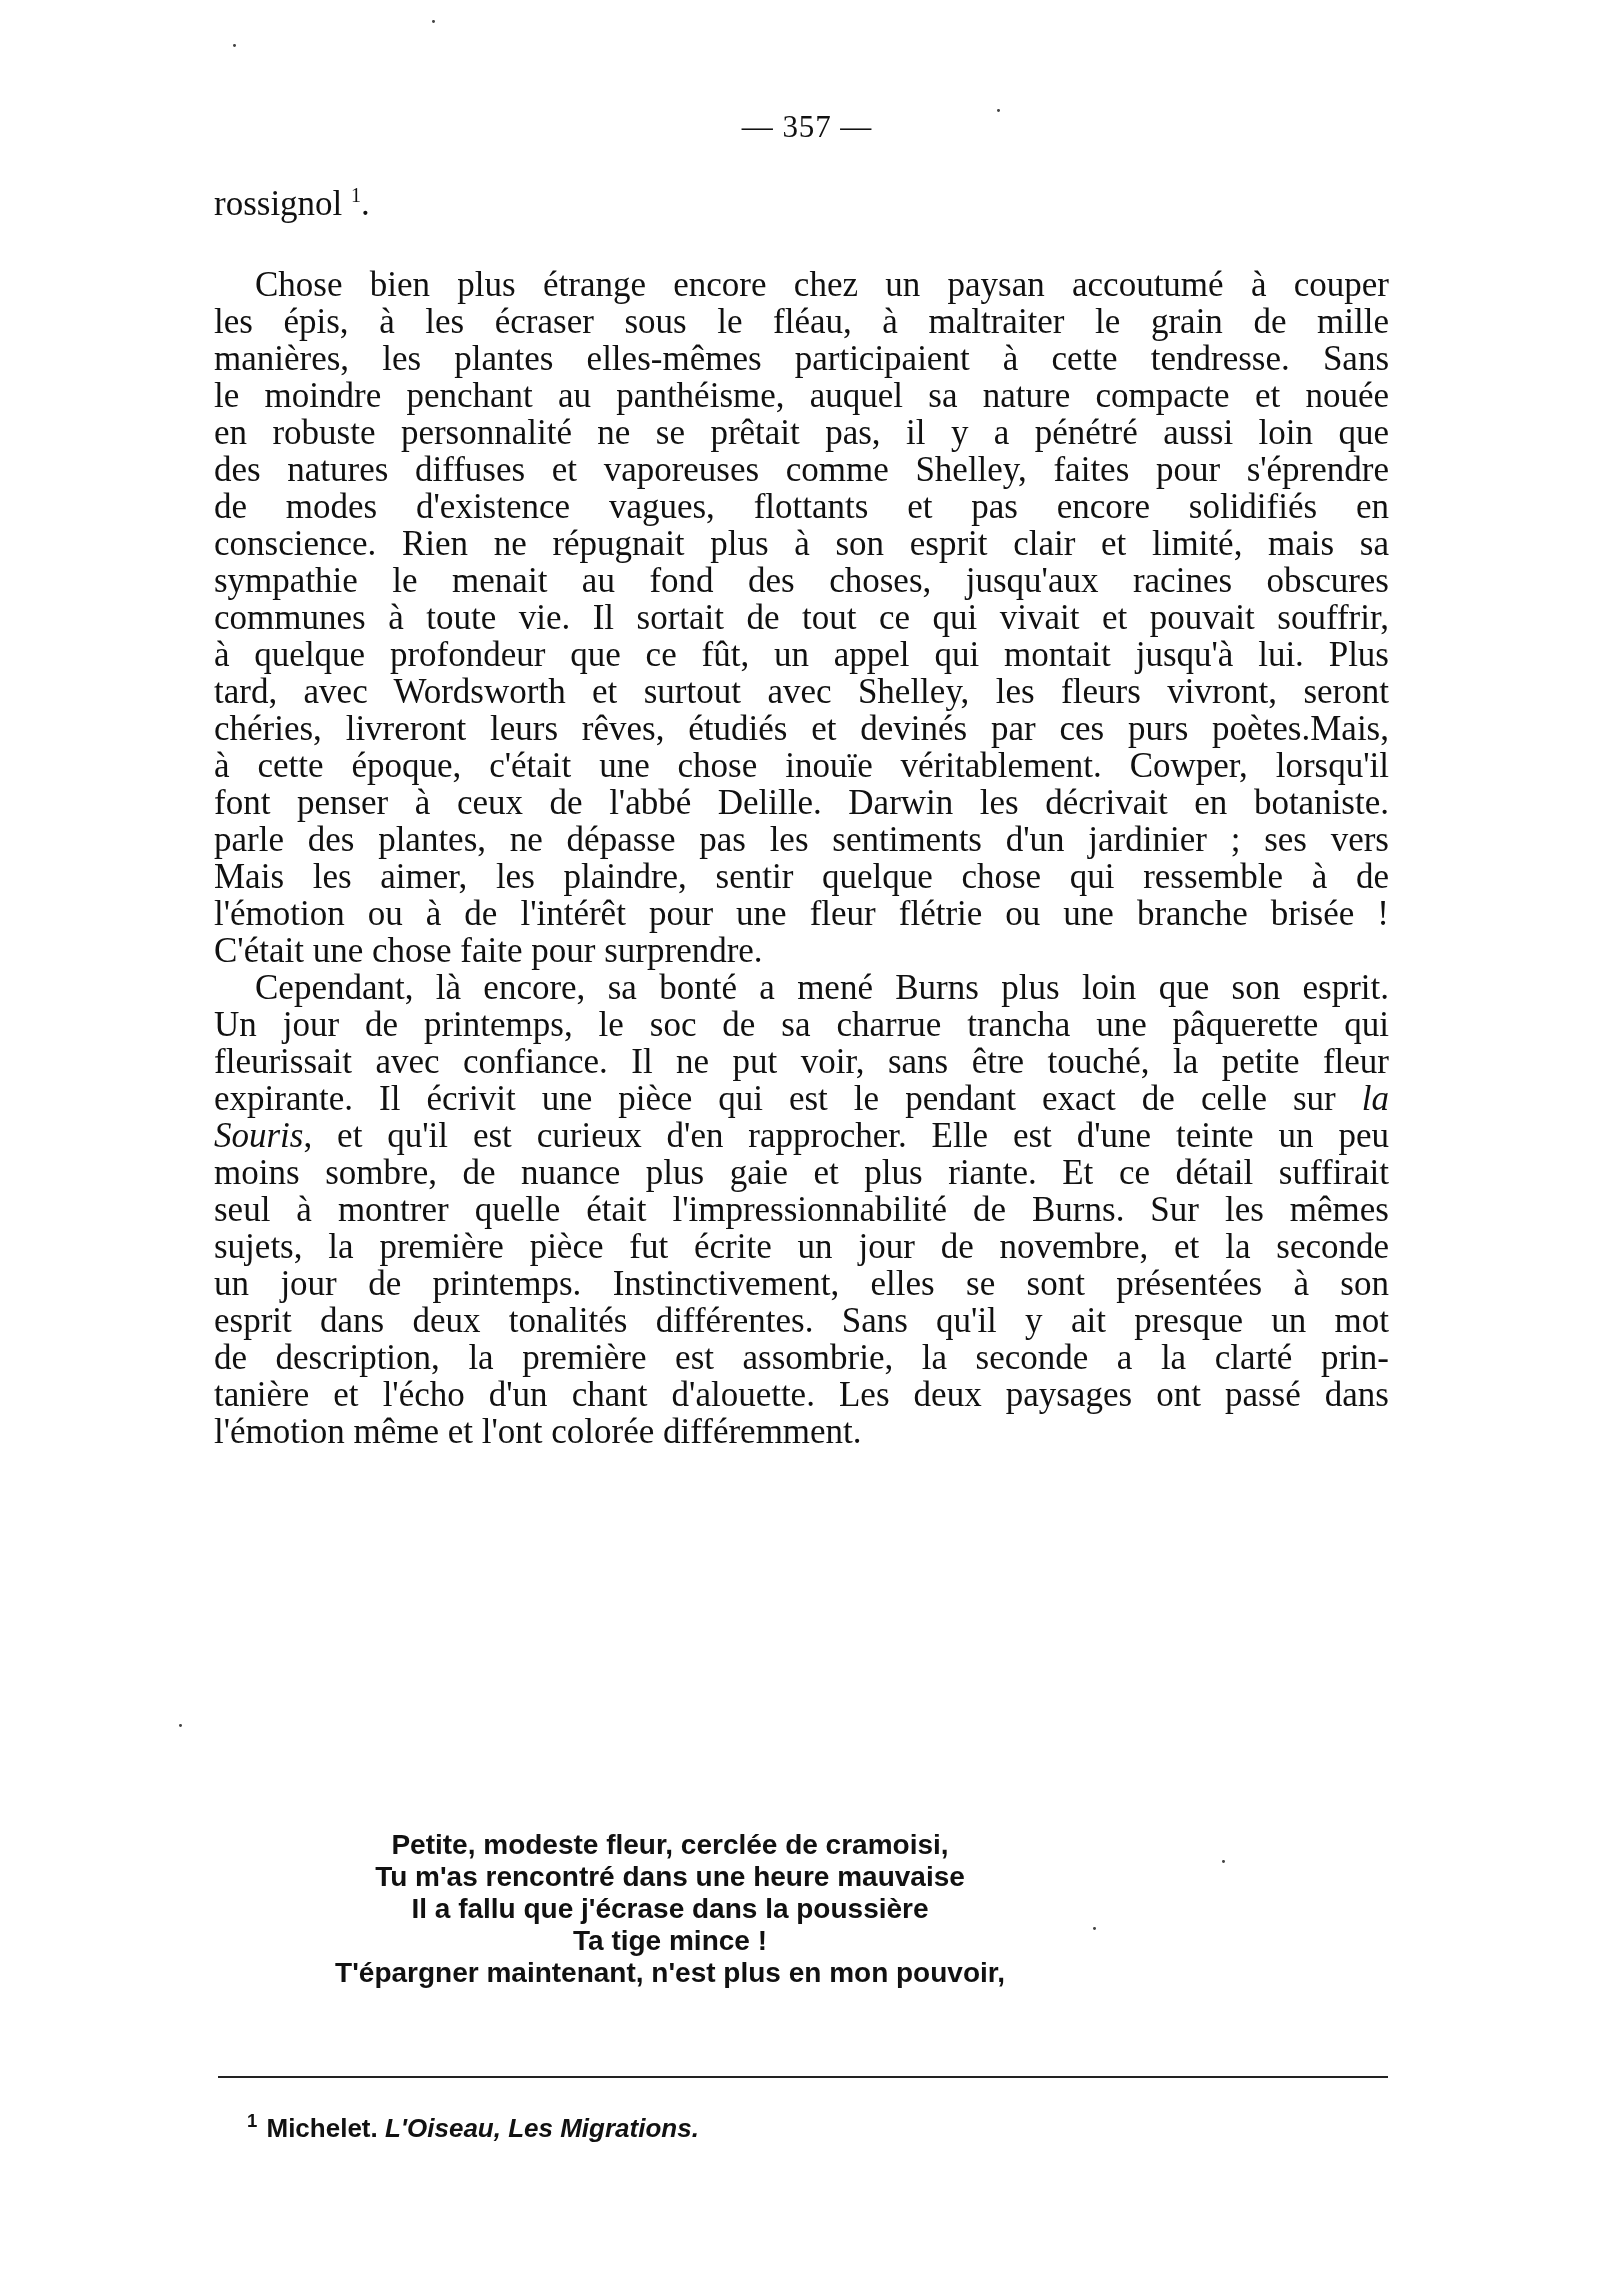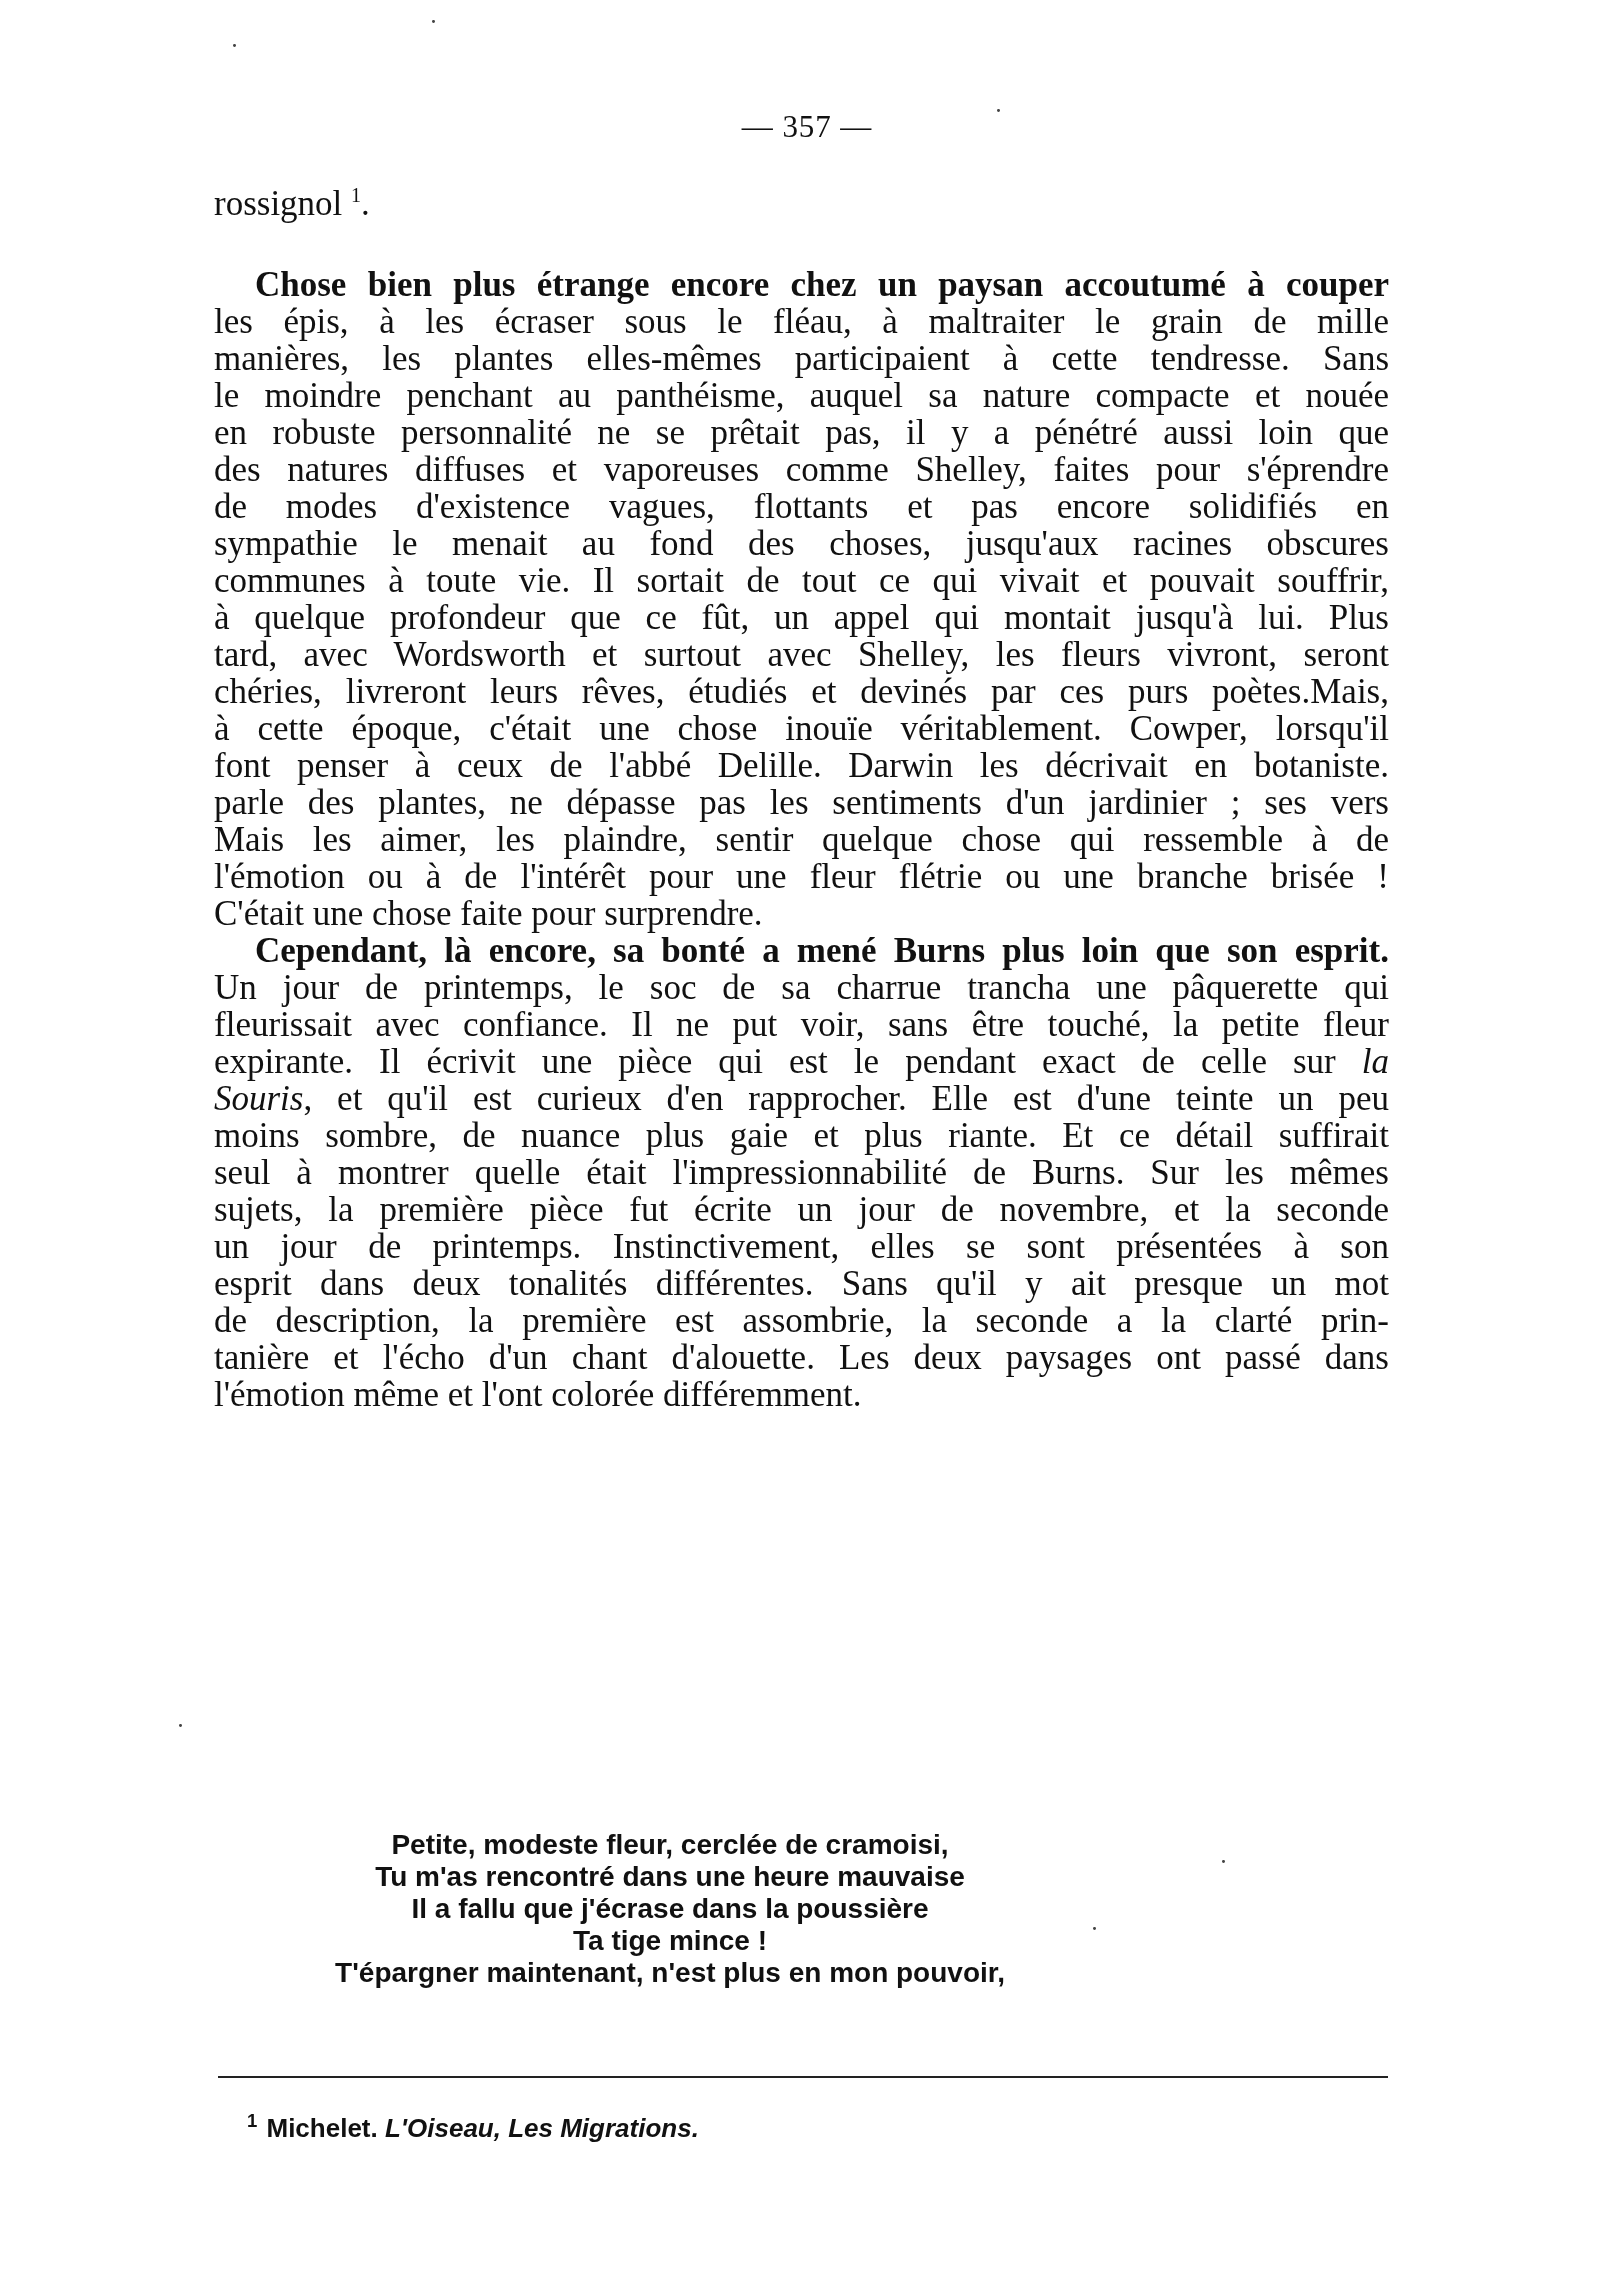--- a/index.html
+++ b/index.html
@@ -13,21 +13,21 @@
       text-align: center; font-size: 31px; letter-spacing: 0.9px;
     }
     .body-text {
       position: absolute; left: 214px; top: 185px; width: 1175px;
       font-size: 35px; line-height: 37px; text-align: justify;
       font-stretch: condensed;
     }
     .body-text p { margin: 0; text-align: justify; text-align-last: left; }
     .line { display: block; text-align: justify; text-align-last: justify; white-space: nowrap; }
     .line.last { text-align-last: left; }
-    .indent { padding-left: 41px; font-weight: bold; }
+    .indent { padding-left: 41px; }
     .gap { height: 44px; }
     .sup { font-size: 20px; vertical-align: super; line-height: 0; }
     .it { font-style: italic; }
     .verse {
       position: absolute; left: 0; width: 1340px; top: 1829px;
       text-align: center; font-size: 28px; line-height: 32px; font-weight: bold;
       font-family: "Liberation Sans Narrow", "Liberation Sans", "DejaVu Sans", sans-serif;
     }
     .verse-line { display: block; }
     .rule {
@@ -54,20 +54,21 @@
   <div class="gap"></div>
 
   <p id="p2">
       <span class="line indent">Chose bien plus étrange encore chez un paysan accoutumé à couper</span>
       <span class="line">les épis, à les écraser sous le fléau, à maltraiter le grain de mille</span>
       <span class="line">manières, les plantes elles-mêmes participaient à cette tendresse. Sans</span>
       <span class="line">le moindre penchant au panthéisme, auquel sa nature compacte et nouée</span>
       <span class="line">en robuste personnalité ne se prêtait pas, il y a pénétré aussi loin que</span>
       <span class="line">des natures diffuses et vaporeuses comme Shelley, faites pour s'éprendre</span>
       <span class="line">de modes d'existence vagues, flottants et pas encore solidifiés en</span>
+      <span class="line">conscience. Rien ne répugnait plus à son esprit clair et limité, mais sa</span>
       <span class="line">sympathie le menait au fond des choses, jusqu'aux racines obscures</span>
       <span class="line">communes à toute vie. Il sortait de tout ce qui vivait et pouvait souffrir,</span>
       <span class="line">à quelque profondeur que ce fût, un appel qui montait jusqu'à lui. Plus</span>
       <span class="line">tard, avec Wordsworth et surtout avec Shelley, les fleurs vivront, seront</span>
       <span class="line">chéries, livreront leurs rêves, étudiés et devinés par ces purs poètes.Mais,</span>
       <span class="line">à cette époque, c'était une chose inouïe véritablement. Cowper, lorsqu'il</span>
       <span class="line">font penser à ceux de l'abbé Delille. Darwin les décrivait en botaniste.</span>
       <span class="line">parle des plantes, ne dépasse pas les sentiments d'un jardinier ; ses vers</span>
       <span class="line">Mais les aimer, les plaindre, sentir quelque chose qui ressemble à de</span>
       <span class="line">l'émotion ou à de l'intérêt pour une fleur flétrie ou une branche brisée !</span>

